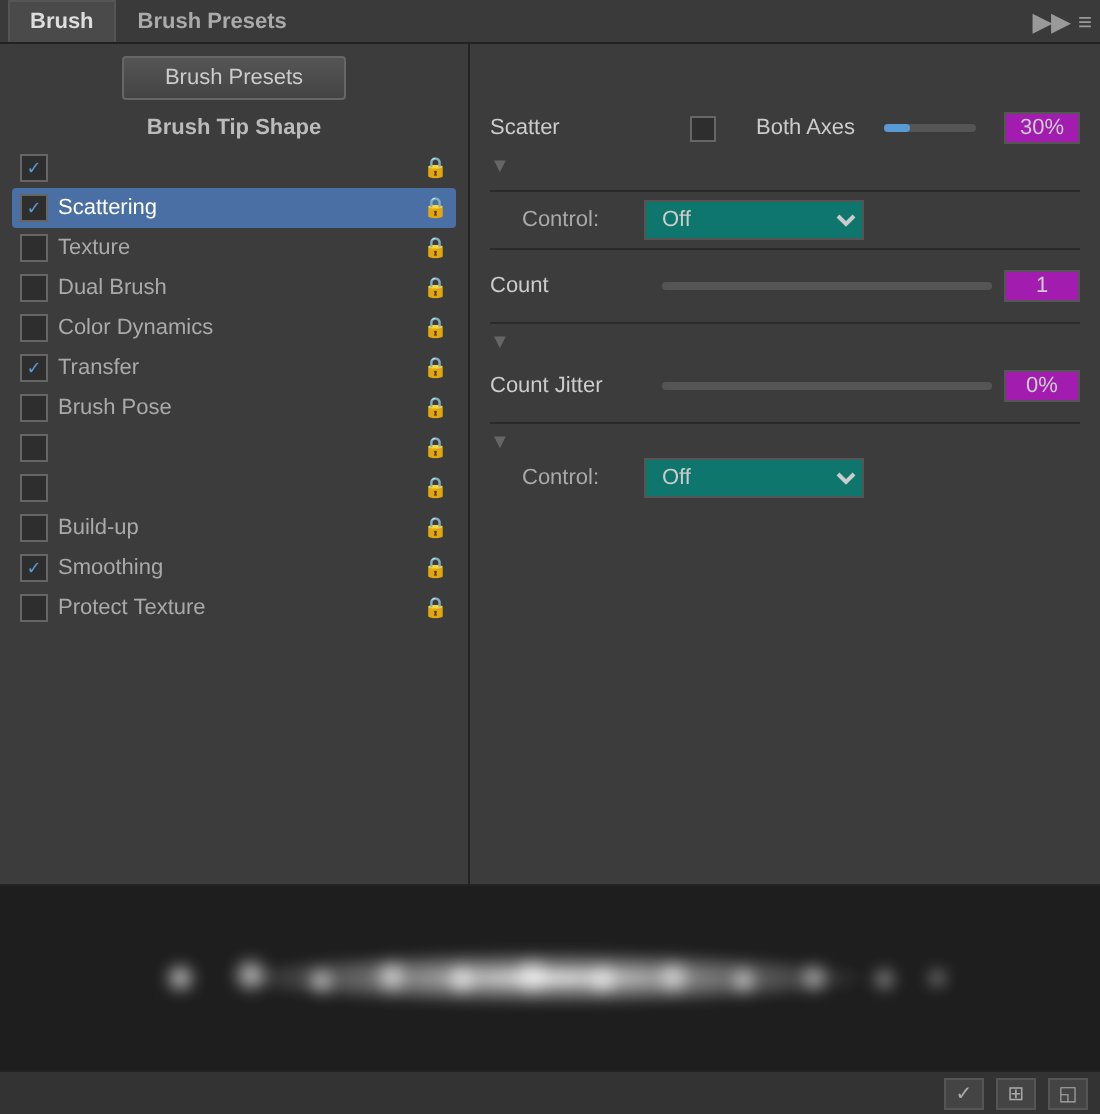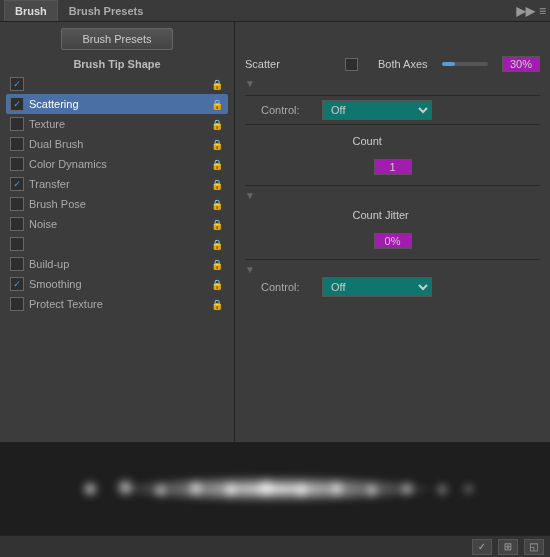--- a/index.html
+++ b/index.html
@@ -198,21 +198,20 @@
       padding: 2px 4px;
       width: 110px;
       cursor: pointer;
     }
 
     .param-row {
       display: flex;
       align-items: center;
       margin: 6px 0;
       gap: 6px;
-      flex-direction: column;
     }
     .param-label {
       font-size: 11px;
       color: #ccc;
       min-width: 80px;
     }
     .param-slider {
       flex: 1;
       height: 4px;
       background: #555;
@@ -346,21 +345,20 @@
       </div>
 
       <div class="brush-item">
         <div class="chk"></div>
         <span class="brush-item-label">Brush Pose</span>
         <span class="lock-icon">🔒</span>
       </div>
 
       <div class="brush-item">
         <div class="chk"></div>
-        <span class="brush-item-label">Noise</span>
         <span class="lock-icon">🔒</span>
       </div>
 
       <div class="brush-item">
         <div class="chk"></div>
         <span class="lock-icon">🔒</span>
       </div>
 
       <div class="brush-item">
         <div class="chk"></div>

